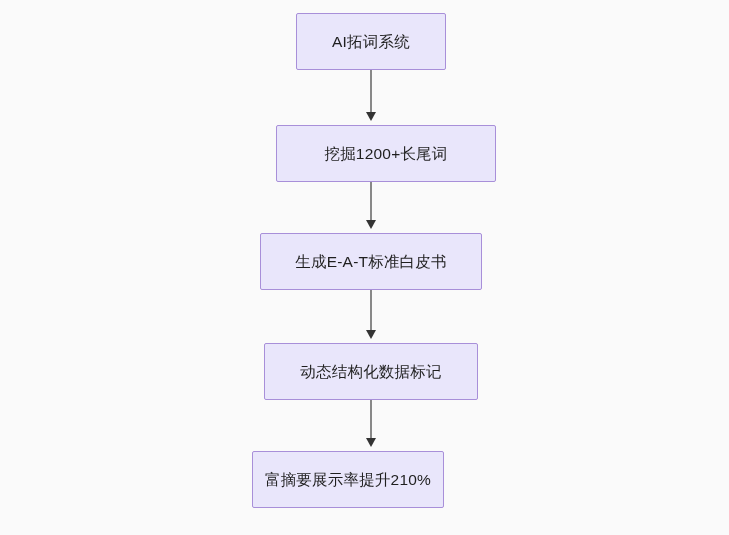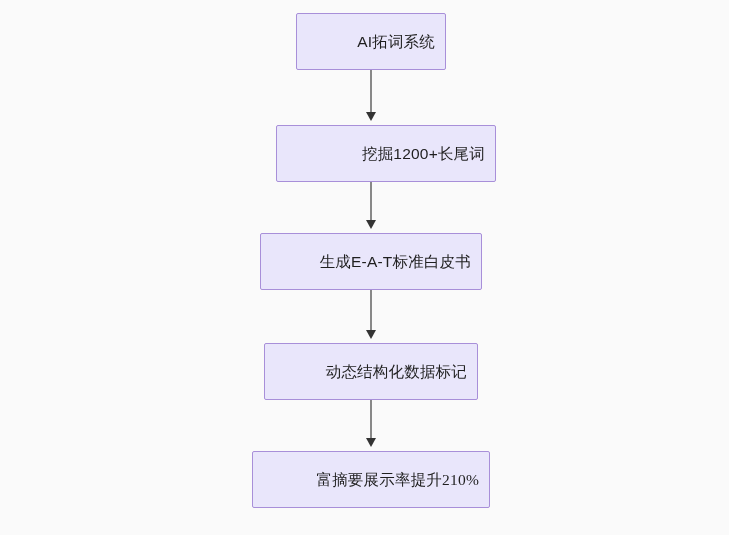--- a/index.html
+++ b/index.html
@@ -21,21 +21,21 @@
   }
   .node {
     position: absolute;
     box-sizing: border-box;
     height: 57px;
     background: #e9e6fb;
     border: 1.6px solid #a88fd9;
     border-radius: 2px;
     display: flex;
     align-items: center;
-    justify-content: flex-end;
+    justify-content: center;
     color: #1f1f1f;
     font-size: 15.5px;
     line-height: 1;
     letter-spacing: 0.2px;
     white-space: nowrap;
   }
   .node-label {
     display: block;
     padding: 0 10px;
   }
@@ -79,17 +79,17 @@
   </div>
 
   <div class="node" style="left:260px; top:233px; width:222px;">
     <span class="node-label">生成E-A-T标准白皮书</span>
   </div>
 
   <div class="node" style="left:264px; top:343px; width:214px;">
     <span class="node-label">动态结构化数据标记</span>
   </div>
 
-  <div class="node" style="left:252px; top:451px; width:238px;font-family:Liberation Serif, serif;">
+  <div class="node" style="left:252px; top:451px; width:192px;">
     <span class="node-label">富摘要展示率提升210%</span>
   </div>
 
 </div>
 
 </body></html>

